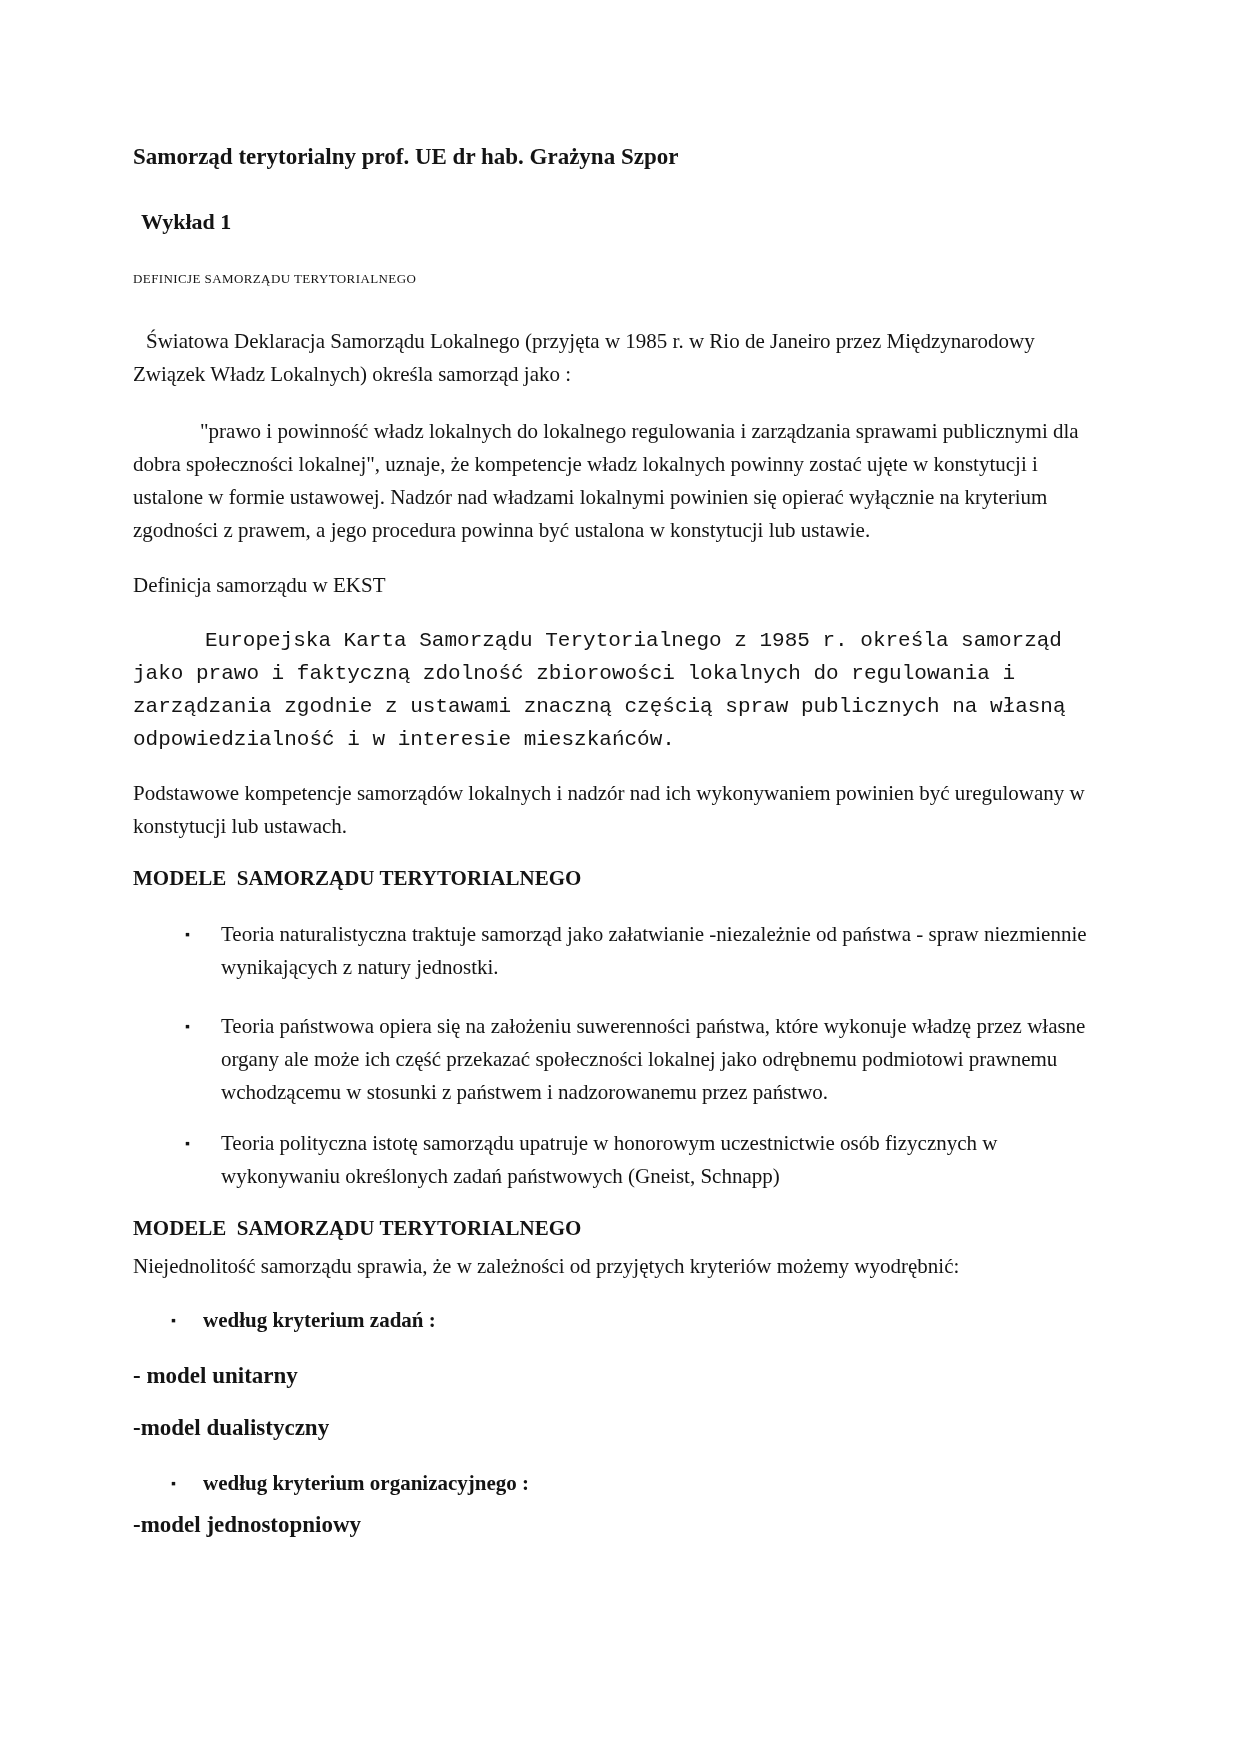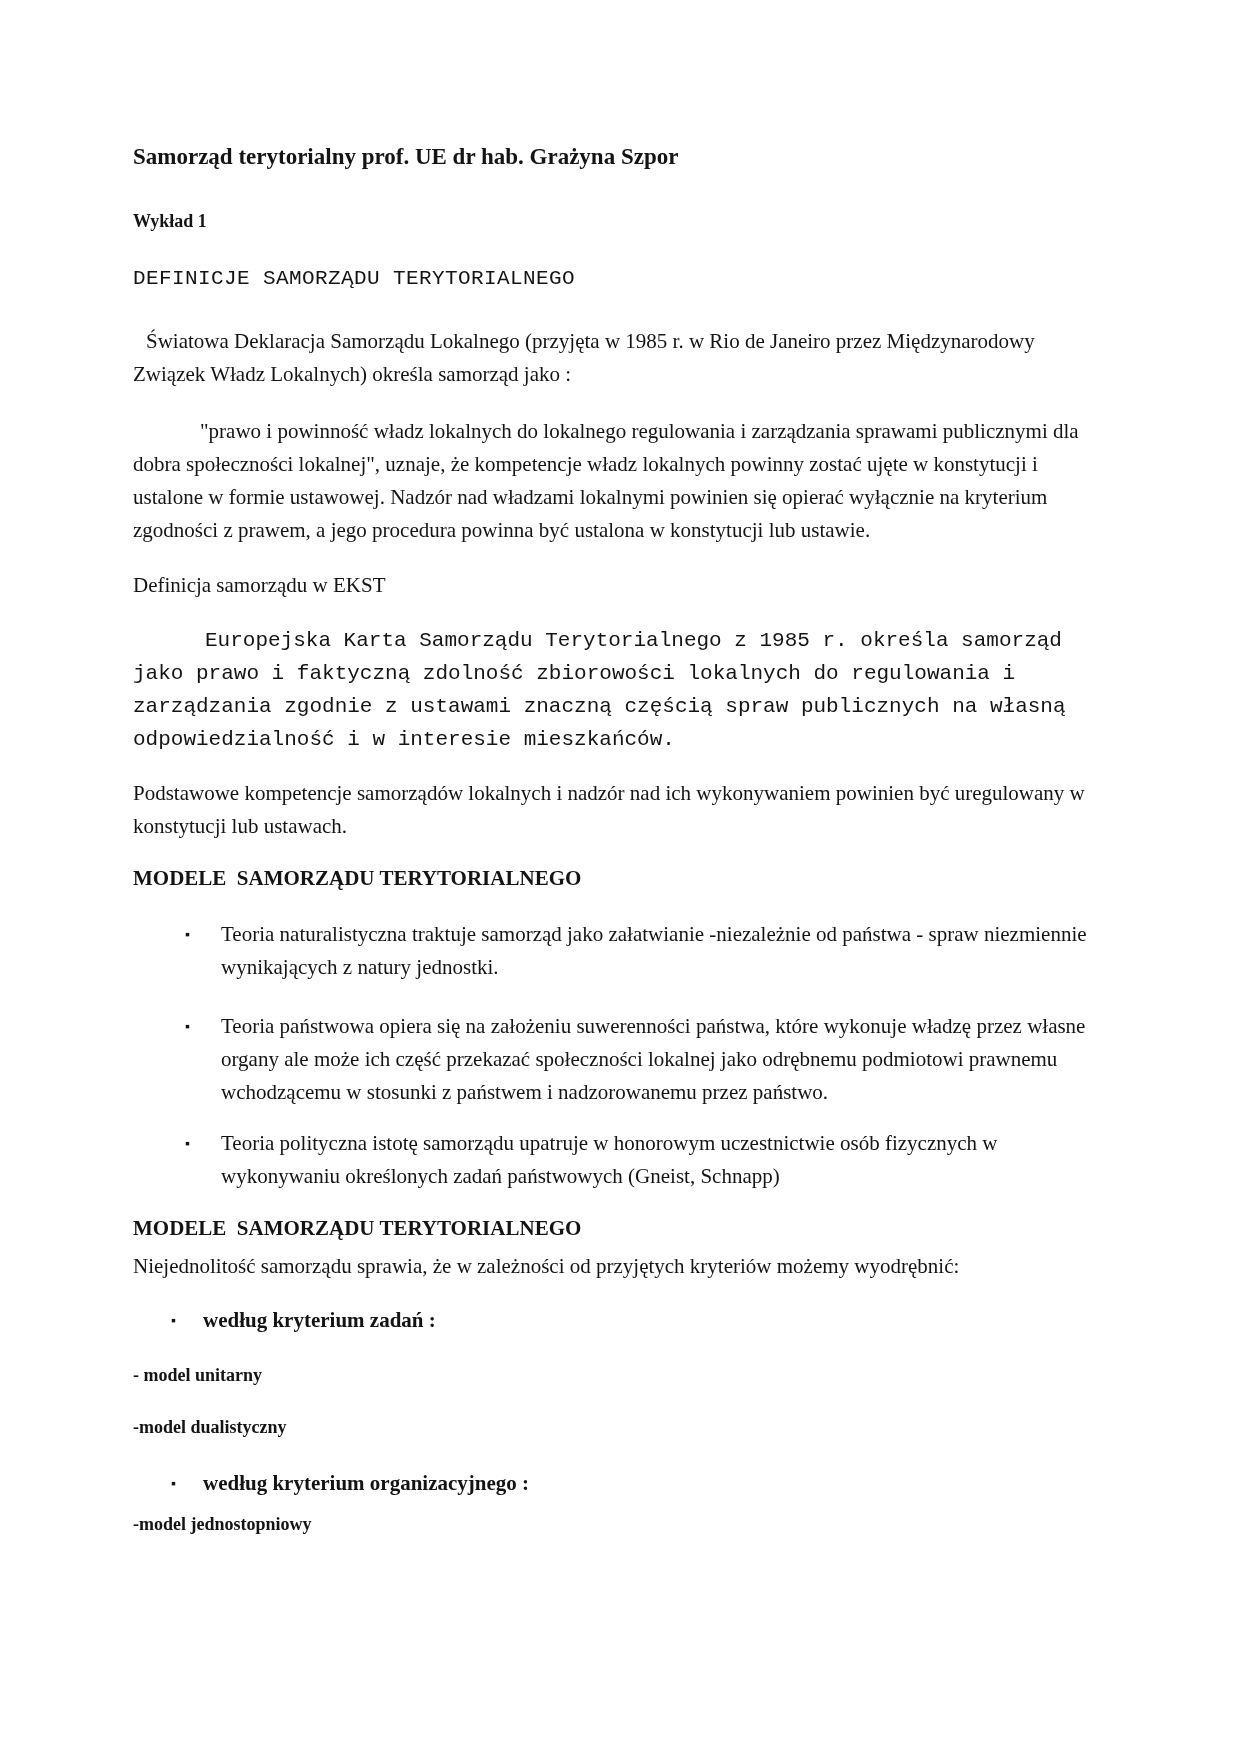--- a/index.html
+++ b/index.html
@@ -21,32 +21,31 @@
     overflow: hidden;
   }
   .doc-title {
     font-size: 23px;
     font-weight: bold;
     line-height: 33px;
     margin: 0;
     white-space: pre-wrap;
   }
   .lecture {
-    font-size: 18px;
+    font-size: 22px;
     font-weight: bold;
     line-height: 33px;
-    margin: 32px 0 0 0;
+    margin: 32px 0 0 8px;
   }
   .caps-heading {
-    font-size: 21px;
+    font-size: 13px;
     font-weight: normal;
     line-height: 33px;
     margin: 24px 0 0 0;
     letter-spacing: 0.4px;
-    font-family: Liberation Mono, monospace;
   }
   .body-par {
     font-size: 21px;
     line-height: 33px;
     margin: 0;
     max-width: 978px;
   }
   .mt-30 { margin-top: 30px; }
   .mt-24 { margin-top: 24px; }
   .mt-22 { margin-top: 22px; }
@@ -97,21 +96,21 @@
     position: absolute;
     left: 38px;
     top: 0;
     font-size: 14px;
     line-height: 33px;
     font-weight: normal;
   }
   .bold-bullet.c1 { margin-top: 21px; }
   .bold-bullet.c2 { margin-top: 23px; }
   .model-line {
-    font-size: 18px;
+    font-size: 23px;
     font-weight: bold;
     line-height: 33px;
     margin: 0;
   }
   .model-line.m1 { margin-top: 22px; }
   .model-line.m2 { margin-top: 19px; }
   .model-line.m3 { margin-top: 8px; }
 </style>
 </head>
 <body>

